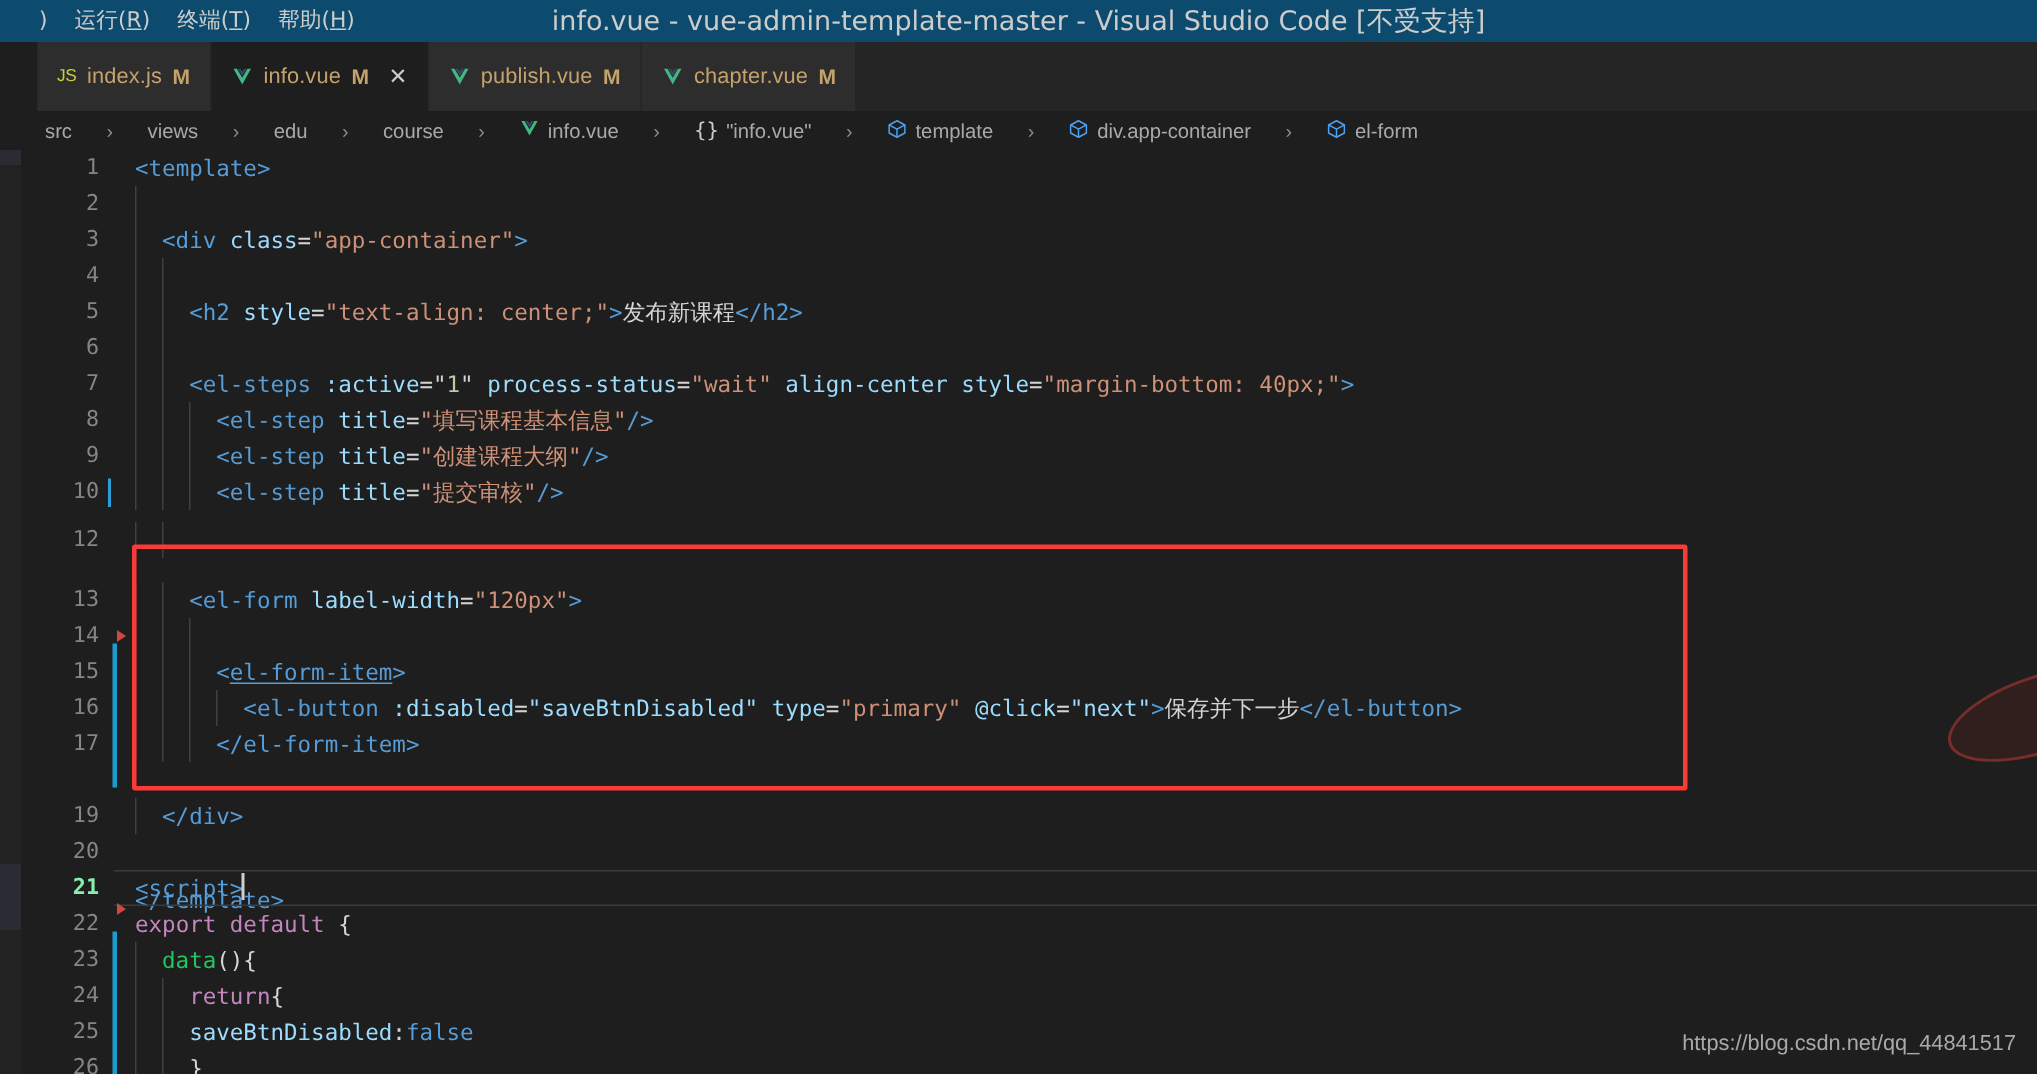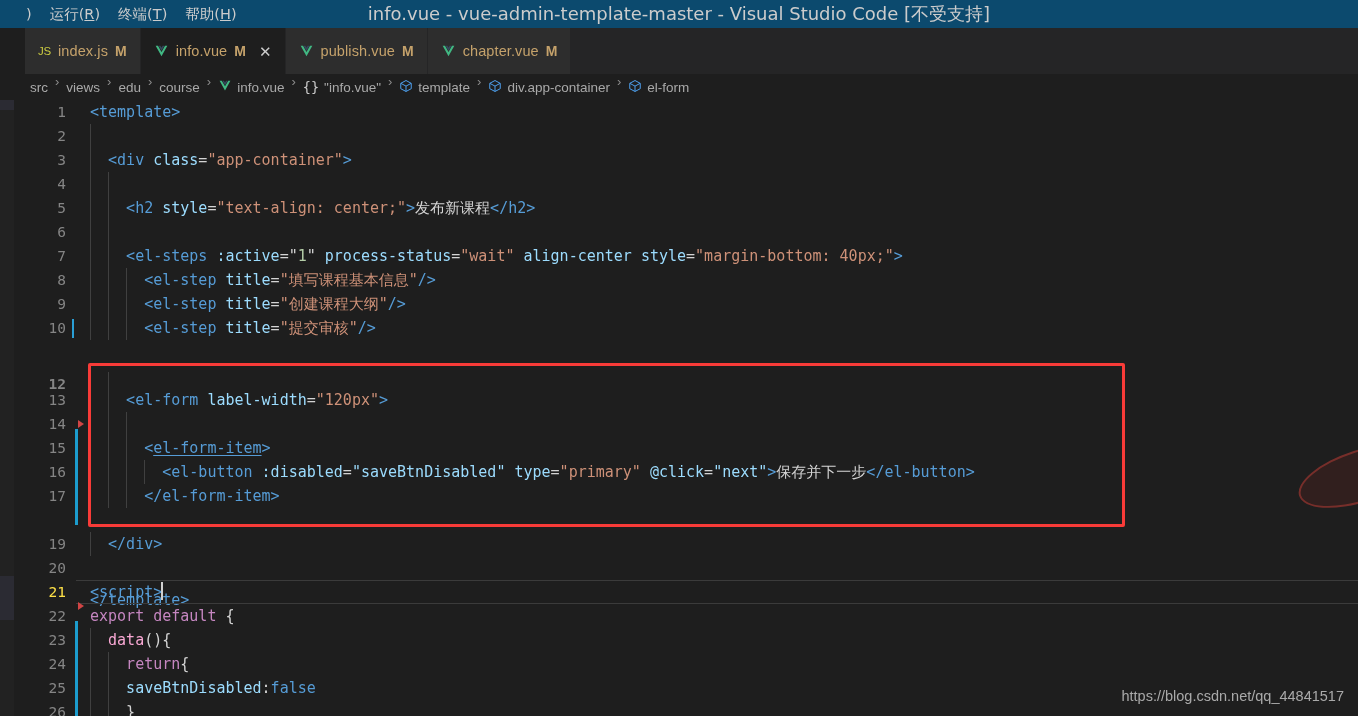--- a/index.html
+++ b/index.html
@@ -56,22 +56,22 @@
   .tab-rest { flex: 1; background: #252526; }
   .icon-js {
     color: #cbcb41; font-weight: 400; font-size: 11.5px;
     font-family: "Liberation Sans", sans-serif; letter-spacing: -0.2px;
   }
   .icon-vue { display: inline-block; width: 15px; height: 14px; }
 
   
   .breadcrumbs {
     position: absolute; left: 0; top: 74px; width: 1358px; height: 26px;
-    background: #1e1e1e; display: flex; 
-    padding-left: 30px; gap: 0px;
+    background: #1e1e1e; display: flex; align-items: center;
+    padding-left: 30px; gap: 16px;
     color: #a9a9a9; font-size: 13.5px;
     font-family: "Liberation Sans", sans-serif;
   }
   .crumb { display: inline-flex; align-items: center; gap: 5px; }
   .crumb-sep { color: #8c8c8c; padding: 0 7px; font-size: 13px; }
   .icon-json { color: #cccccc; font-size: 13.5px; font-family: "DejaVu Sans Mono", monospace; }
 
   
   .editor {
     position: absolute; left: 0; top: 100px; width: 1358px; height: 616px;
@@ -88,21 +88,21 @@
   .line {
     position: relative; height: 24px; line-height: 24px;
     font-family: "DejaVu Sans Mono", monospace;
     font-size: 15px; white-space: pre;
   }
   .ln {
     position: absolute; left: 0; top: 0; width: 66px; height: 24px;
     text-align: right; color: #858585; font-size: 14.5px;
     font-family: "DejaVu Sans Mono", monospace;
   }
-  .line.active .ln { color: #fde047; font-weight: 400; }
+  .line.active .ln { color: #86efac; font-weight: 700; }
   .code {
     position: absolute; left: 90px; top: 0; height: 24px;
     color: #d4d4d4;
   }
   .line.active .hl {
     position: absolute; left: 76px; right: 0; top: 0; height: 24px;
     border-top: 1px solid #3b3b3b; border-bottom: 1px solid #3b3b3b;
     pointer-events: none;
   }
   .cursor {
@@ -128,21 +128,21 @@
     border-top: 4.5px solid transparent;
     border-bottom: 4.5px solid transparent;
   }
   
   .t-tag   { color: #569cd6; }
   .t-attr  { color: #9cdcfe; }
   .t-str   { color: #ce9178; }
   .t-num   { color: #b5cea8; }
   .t-plain { color: #d4d4d4; }
   .t-kw    { color: #c586c0; }
-  .t-fn    { color: #f9a8d4; }
+  .t-fn    { color: #22c55e; }
   .t-cjk   { color: #d4d4d4; font-family: "DejaVu Sans", sans-serif; }
   .t-link  { text-decoration: underline; text-underline-offset: 2px; }
 
   
   .redbox {
     position: absolute; border: 3px solid #f93b38;
     border-radius: 2px; pointer-events: none;
   }
   
   .ellipse {
@@ -286,21 +286,21 @@
         <div class="line" style="top: 0px; position: absolute; left: 0px; width: 1358px;"><div class="ln">1</div><div class="code" style="left: 90px;"><span class="t-tag">&lt;template&gt;</span></div></div>
         <div class="line" style="top: 24px; position: absolute; left: 0px; width: 1358px;"><div class="ln">2</div><div class="ig" style="left: 90px;"></div><div class="code" style="left: 108.06px;"></div></div>
         <div class="line" style="top: 48px; position: absolute; left: 0px; width: 1358px;"><div class="ln">3</div><div class="ig" style="left: 90px;"></div><div class="code" style="left: 108.06px;"><span class="t-tag">&lt;div </span><span class="t-attr">class</span><span class="t-plain">=</span><span class="t-str">"app-container"</span><span class="t-tag">&gt;</span></div></div>
         <div class="line" style="top: 72px; position: absolute; left: 0px; width: 1358px;"><div class="ln">4</div><div class="ig" style="left: 90px;"></div><div class="ig" style="left: 108.06px;"></div><div class="code" style="left: 126.12px;"></div></div>
         <div class="line" style="top: 96px; position: absolute; left: 0px; width: 1358px;"><div class="ln">5</div><div class="ig" style="left: 90px;"></div><div class="ig" style="left: 108.06px;"></div><div class="code" style="left: 126.12px;"><span class="t-tag">&lt;h2 </span><span class="t-attr">style</span><span class="t-plain">=</span><span class="t-str">"text-align: center;"</span><span class="t-tag">&gt;</span><span class="t-cjk" style="font-family: &quot;DejaVu Sans&quot;, sans-serif;">发布新课程</span><span class="t-tag">&lt;/h2&gt;</span></div></div>
         <div class="line" style="top: 120px; position: absolute; left: 0px; width: 1358px;"><div class="ln">6</div><div class="ig" style="left: 90px;"></div><div class="ig" style="left: 108.06px;"></div><div class="code" style="left: 126.12px;"></div></div>
         <div class="line" style="top: 144px; position: absolute; left: 0px; width: 1358px;"><div class="ln">7</div><div class="ig" style="left: 90px;"></div><div class="ig" style="left: 108.06px;"></div><div class="code" style="left: 126.12px;"><span class="t-tag">&lt;el-steps </span><span class="t-attr">:active</span><span class="t-plain">=</span><span class="t-plain">"</span><span class="t-num">1</span><span class="t-plain">" </span><span class="t-attr">process-status</span><span class="t-plain">=</span><span class="t-str">"wait"</span><span class="t-plain"> </span><span class="t-attr">align-center</span><span class="t-plain"> </span><span class="t-attr">style</span><span class="t-plain">=</span><span class="t-str">"margin-bottom: 40px;"</span><span class="t-tag">&gt;</span></div></div>
         <div class="line" style="top: 168px; position: absolute; left: 0px; width: 1358px;"><div class="ln">8</div><div class="ig" style="left: 90px;"></div><div class="ig" style="left: 108.06px;"></div><div class="ig" style="left: 126.12px;"></div><div class="code" style="left: 144.18px;"><span class="t-tag">&lt;el-step </span><span class="t-attr">title</span><span class="t-plain">=</span><span class="t-str">"</span><span class="t-str t-cjk2" style="font-family: &quot;DejaVu Sans&quot;, sans-serif;">填写课程基本信息</span><span class="t-str">"</span><span class="t-tag">/&gt;</span></div></div>
         <div class="line" style="top: 192px; position: absolute; left: 0px; width: 1358px;"><div class="ln">9</div><div class="ig" style="left: 90px;"></div><div class="ig" style="left: 108.06px;"></div><div class="ig" style="left: 126.12px;"></div><div class="code" style="left: 144.18px;"><span class="t-tag">&lt;el-step </span><span class="t-attr">title</span><span class="t-plain">=</span><span class="t-str">"</span><span class="t-str t-cjk2" style="font-family: &quot;DejaVu Sans&quot;, sans-serif;">创建课程大纲</span><span class="t-str">"</span><span class="t-tag">/&gt;</span></div></div>
         <div class="line" style="top: 216px; position: absolute; left: 0px; width: 1358px;"><div class="ln">10</div><div class="ig" style="left: 90px;"></div><div class="ig" style="left: 108.06px;"></div><div class="ig" style="left: 126.12px;"></div><div class="code" style="left: 144.18px;"><span class="t-tag">&lt;el-step </span><span class="t-attr">title</span><span class="t-plain">=</span><span class="t-str">"</span><span class="t-str t-cjk2" style="font-family: &quot;DejaVu Sans&quot;, sans-serif;">提交审核</span><span class="t-str">"</span><span class="t-tag">/&gt;</span></div></div>
-        <div class="line" style="top: 272px; position: absolute; left: 0px; width: 1358px; font-weight: bold;"><div class="ln">12</div><div class="ig" style="left: 90px;"></div><div class="ig" style="left: 108.06px;"></div><div class="code" style="left: 126.12px;"></div></div>
+        <div class="line" style="top: 248px; position: absolute; left: 0px; width: 1358px;"><div class="ln">12</div><div class="ig" style="left: 90px;"></div><div class="ig" style="left: 108.06px;"></div><div class="code" style="left: 126.12px;"></div></div>
         <div class="line" style="top: 288px; position: absolute; left: 0px; width: 1358px;"><div class="ln">13</div><div class="ig" style="left: 90px;"></div><div class="ig" style="left: 108.06px;"></div><div class="code" style="left: 126.12px;"><span class="t-tag">&lt;el-form </span><span class="t-attr">label-width</span><span class="t-plain">=</span><span class="t-str">"120px"</span><span class="t-tag">&gt;</span></div></div>
         <div class="line" style="top: 312px; position: absolute; left: 0px; width: 1358px;"><div class="ln">14</div><div class="ig" style="left: 90px;"></div><div class="ig" style="left: 108.06px;"></div><div class="ig" style="left: 126.12px;"></div><div class="code" style="left: 144.18px;"></div></div>
         <div class="line" style="top: 336px; position: absolute; left: 0px; width: 1358px;"><div class="ln">15</div><div class="ig" style="left: 90px;"></div><div class="ig" style="left: 108.06px;"></div><div class="ig" style="left: 126.12px;"></div><div class="code" style="left: 144.18px;"><span class="t-tag">&lt;</span><span class="t-tag t-link">el-form-item</span><span class="t-tag">&gt;</span></div></div>
         <div class="line" style="top: 360px; position: absolute; left: 0px; width: 1358px;"><div class="ln">16</div><div class="ig" style="left: 90px;"></div><div class="ig" style="left: 108.06px;"></div><div class="ig" style="left: 126.12px;"></div><div class="ig" style="left: 144.18px;"></div><div class="code" style="left: 162.24px;"><span class="t-tag">&lt;el-button </span><span class="t-attr">:disabled</span><span class="t-plain">=</span><span class="t-attr">"saveBtnDisabled"</span><span class="t-plain"> </span><span class="t-attr">type</span><span class="t-plain">=</span><span class="t-str">"primary"</span><span class="t-plain"> </span><span class="t-attr">@click</span><span class="t-plain">=</span><span class="t-attr">"next"</span><span class="t-tag">&gt;</span><span class="t-cjk" style="font-family: &quot;DejaVu Sans&quot;, sans-serif;">保存并下一步</span><span class="t-tag">&lt;/el-button&gt;</span></div></div>
         <div class="line" style="top: 384px; position: absolute; left: 0px; width: 1358px;"><div class="ln">17</div><div class="ig" style="left: 90px;"></div><div class="ig" style="left: 108.06px;"></div><div class="ig" style="left: 126.12px;"></div><div class="code" style="left: 144.18px;"><span class="t-tag">&lt;/el-form-item&gt;</span></div></div>
         <div class="line" style="top: 432px; position: absolute; left: 0px; width: 1358px;"><div class="ln">19</div><div class="ig" style="left: 90px;"></div><div class="code" style="left: 108.06px;"><span class="t-tag">&lt;/div&gt;</span></div></div>
         <div class="line" style="top: 456px; position: absolute; left: 0px; width: 1358px;"><div class="ln">20</div><div class="code" style="left: 90px; margin-top: 32px;"><span class="t-tag">&lt;/template&gt;</span></div></div>
         <div class="line active" style="top: 480px; position: absolute; left: 0px; width: 1358px;"><div class="hl"></div><div class="ln">21</div><div class="code" style="left: 90px;"><span class="t-tag">&lt;script&gt;</span><span class="cursor"></span></div></div>
         <div class="line" style="top: 504px; position: absolute; left: 0px; width: 1358px;"><div class="ln">22</div><div class="code" style="left: 90px;"><span class="t-kw">export</span><span class="t-plain"> </span><span class="t-kw">default</span><span class="t-plain"> {</span></div></div>
         <div class="line" style="top: 528px; position: absolute; left: 0px; width: 1358px;"><div class="ln">23</div><div class="ig" style="left: 90px;"></div><div class="code" style="left: 108.06px;"><span class="t-fn">data</span><span class="t-plain">(){</span></div></div>

